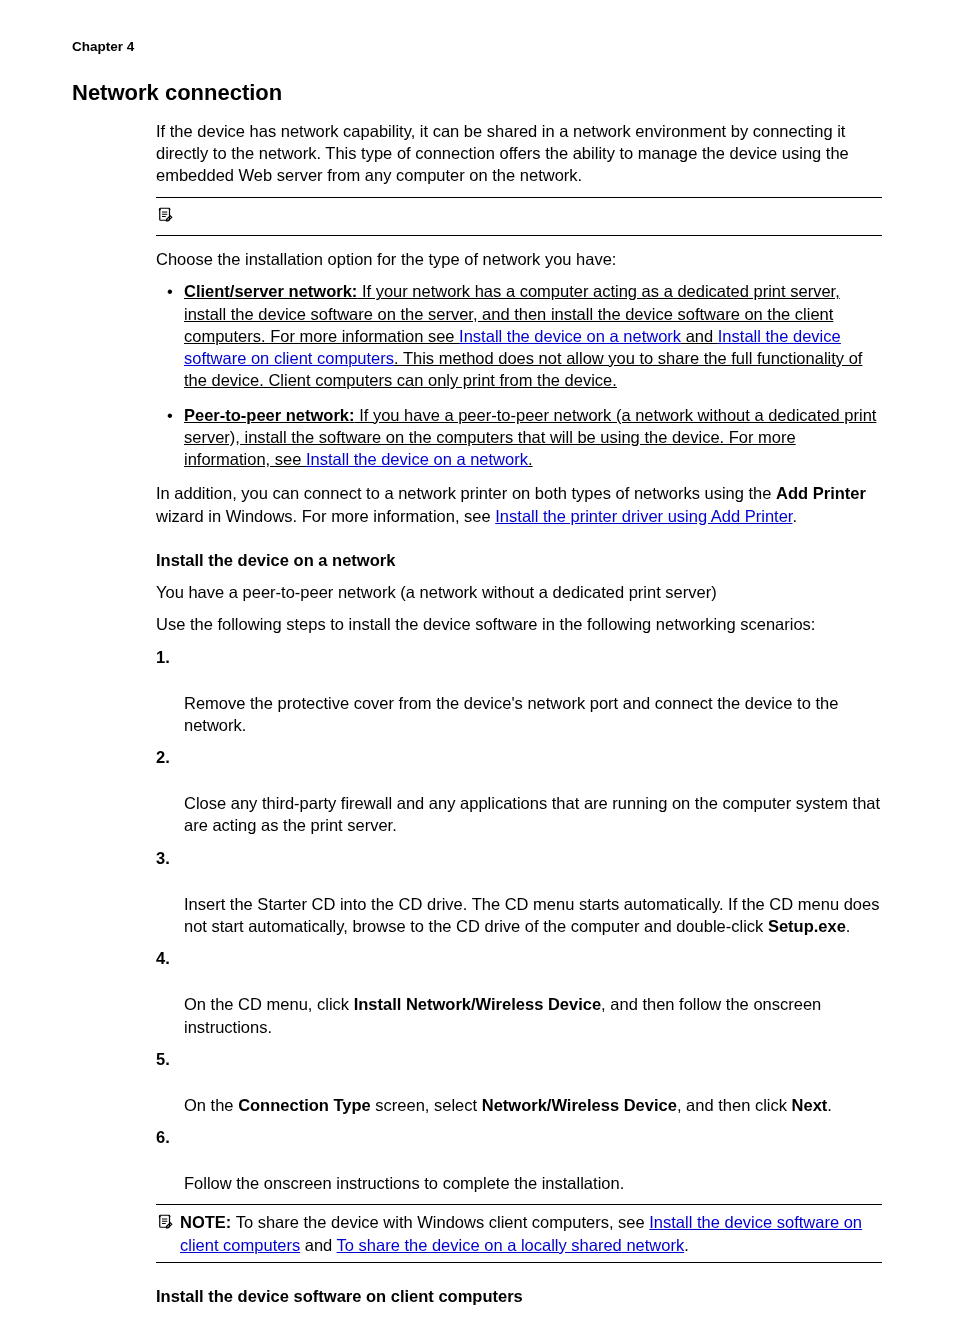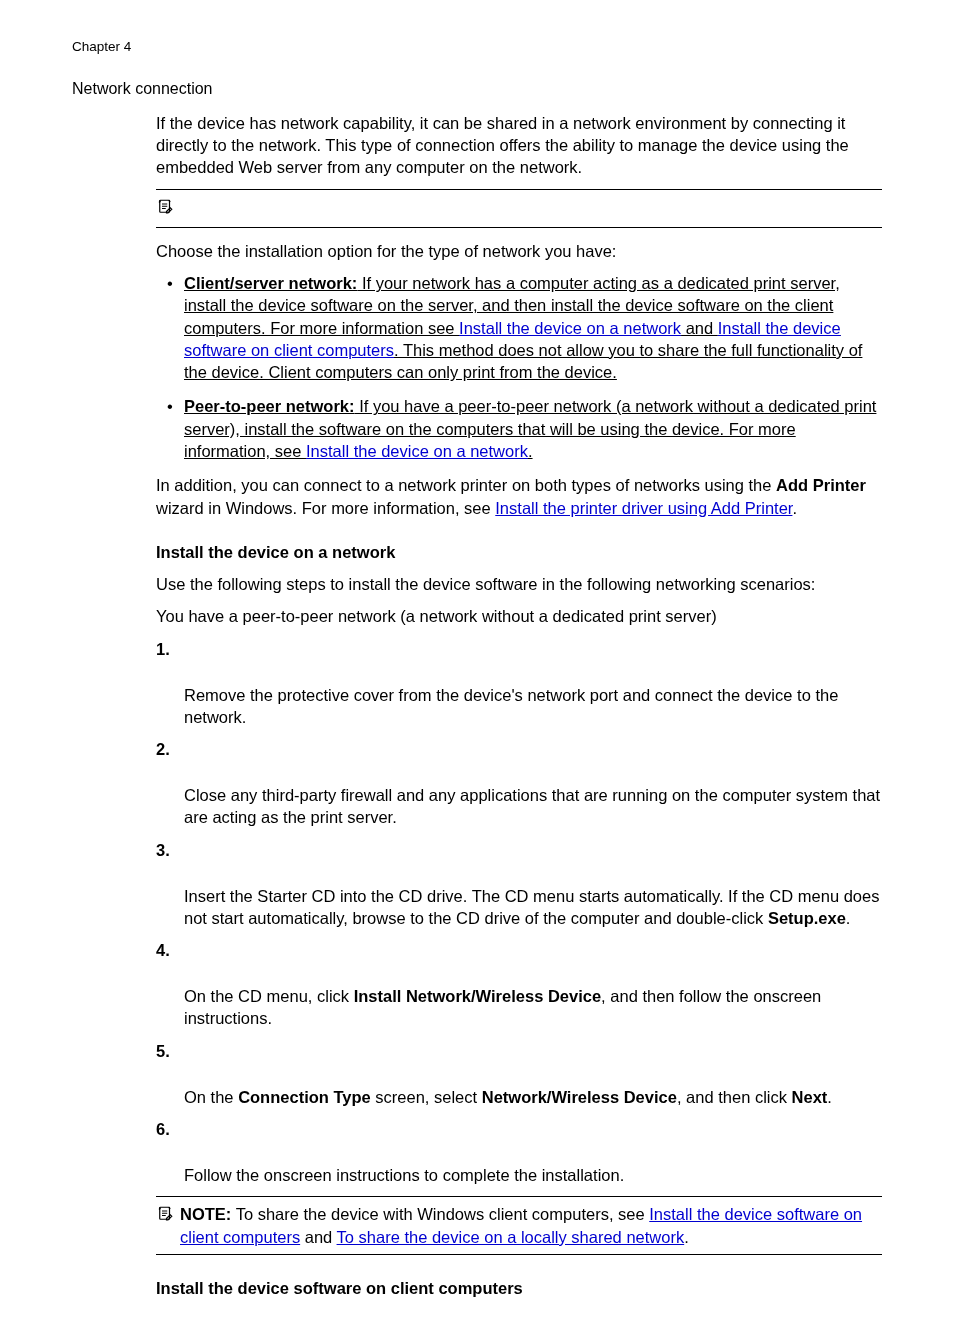--- a/index.html
+++ b/index.html
@@ -6,22 +6,22 @@
     body {
       font-family: Arial, Helvetica, sans-serif;
       font-size: 16.5px;
       line-height: 1.35;
       color: #000;
       background: #fff;
       width: 954px;
       margin: 0 auto;
       padding: 38px 72px 40px 72px;
     }
-    .chapter-header { font-size: 13.5px; margin-bottom: 22px; }
-    .section-title { font-size: 16px; font-weight: normal; margin-bottom: 12px; }
+    .chapter-header { font-size: 13.5px; margin-bottom: 22px; font-weight: bold; }
+    .section-title { font-size: 22px; font-weight: bold; margin-bottom: 12px; }
     .indent { margin-left: 84px; }
     p { margin-bottom: 10px; }
     .note-box {
       border-top: 1px solid #000;
       border-bottom: 1px solid #000;
       padding: 6px 0 6px 0;
       margin: 10px 0 12px 0;
       display: flex;
       align-items: flex-start;
       gap: 6px;
@@ -80,22 +80,22 @@
       </span>
     </li>
   </ul>
 
   <p>
     <span>In addition, you can connect to a network printer on both types of networks using the </span><span class="b">Add Printer</span><span> wizard in Windows. For more information, see </span><a class="doclink" href="#">Install the printer driver using Add Printer</a><span>.</span>
   </p>
 
   <div class="subheading">Install the device on a network</div>
 
+  <p>You have a peer-to-peer network (a network without a dedicated print server)</p>
   <p>Use the following steps to install the device software in the following networking scenarios:</p>
-  <p>You have a peer-to-peer network (a network without a dedicated print server)</p>
 
   <ol class="steps">
     <li>
         <span class="num">1.</span>
         <span class="litext">Remove the protective cover from the device's network port and connect the device to the network.</span>
       </li>
     <li>
         <span class="num">2.</span>
         <span class="litext">Close any third-party firewall and any applications that are running on the computer system that are acting as the print server.</span>
       </li>

